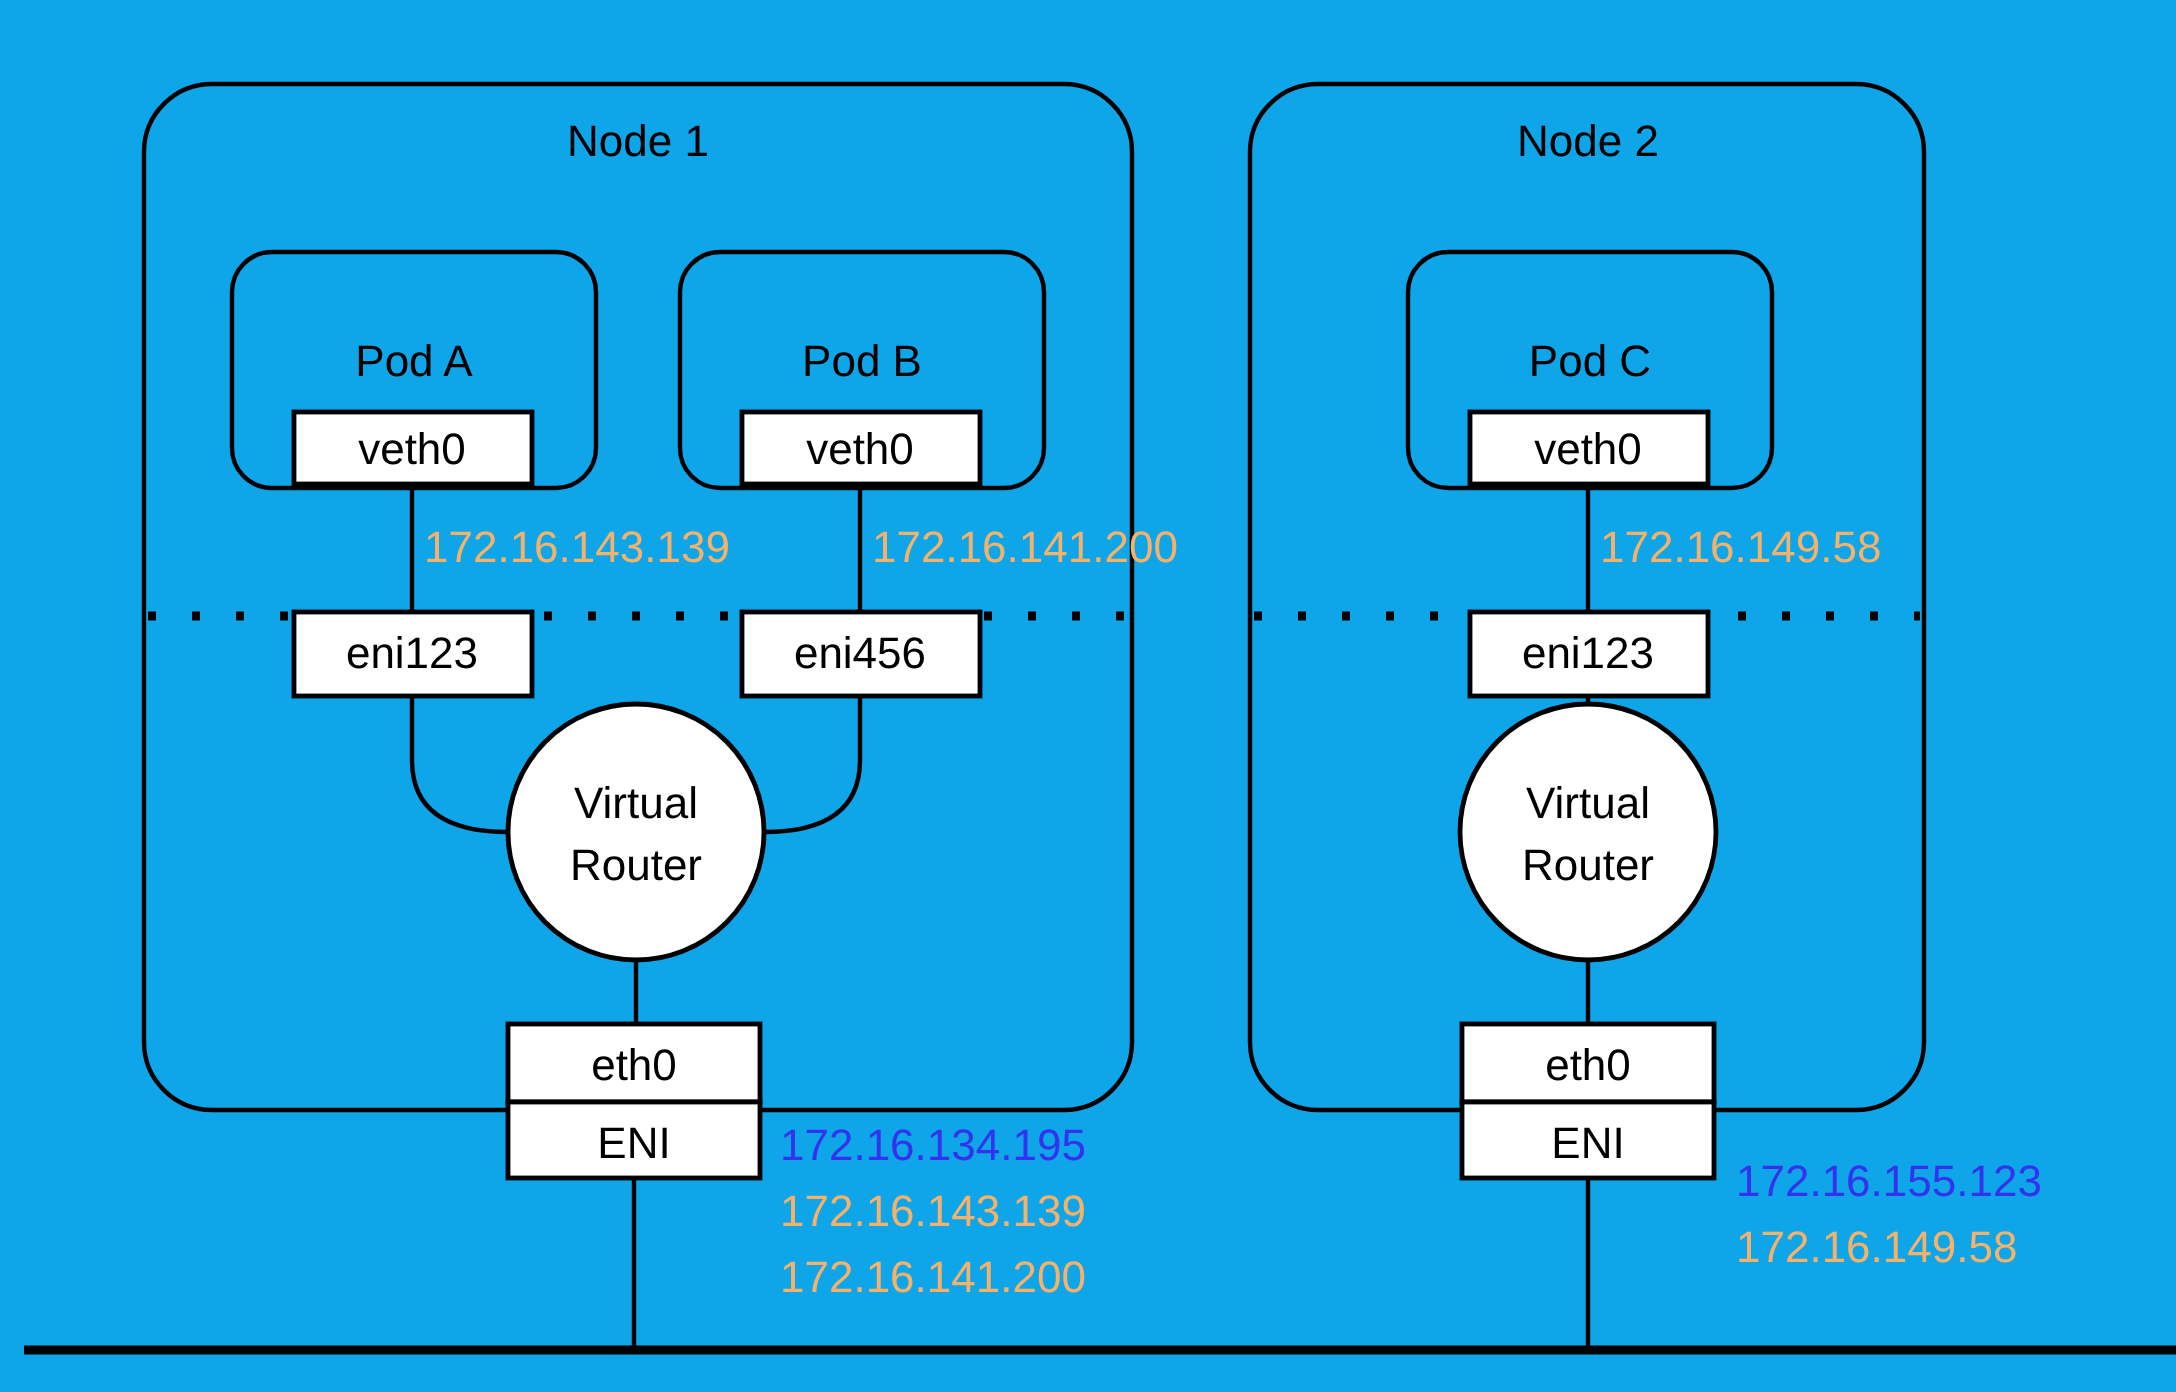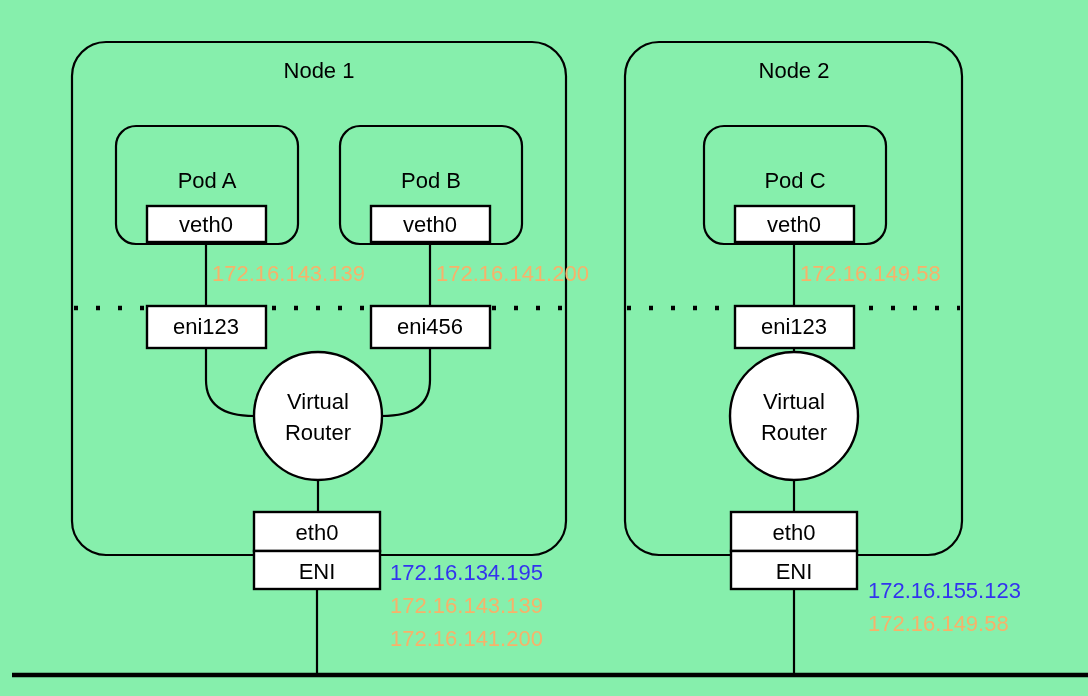--- a/index.html
+++ b/index.html
@@ -4,21 +4,21 @@
 <style>
   html, body {
     margin: 0;
     padding: 0;
     background: #ffffff;
   }
   #page {
     position: relative;
     width: 1088px;
     height: 696px;
-    background: #86efac;
+    background: #0ea5e9;
     overflow: hidden;
     font-family: "Liberation Sans", sans-serif;
   }
   svg#diagram {
     position: absolute;
     left: 0;
     top: 0;
     width: 1088px;
     height: 696px;
   }

